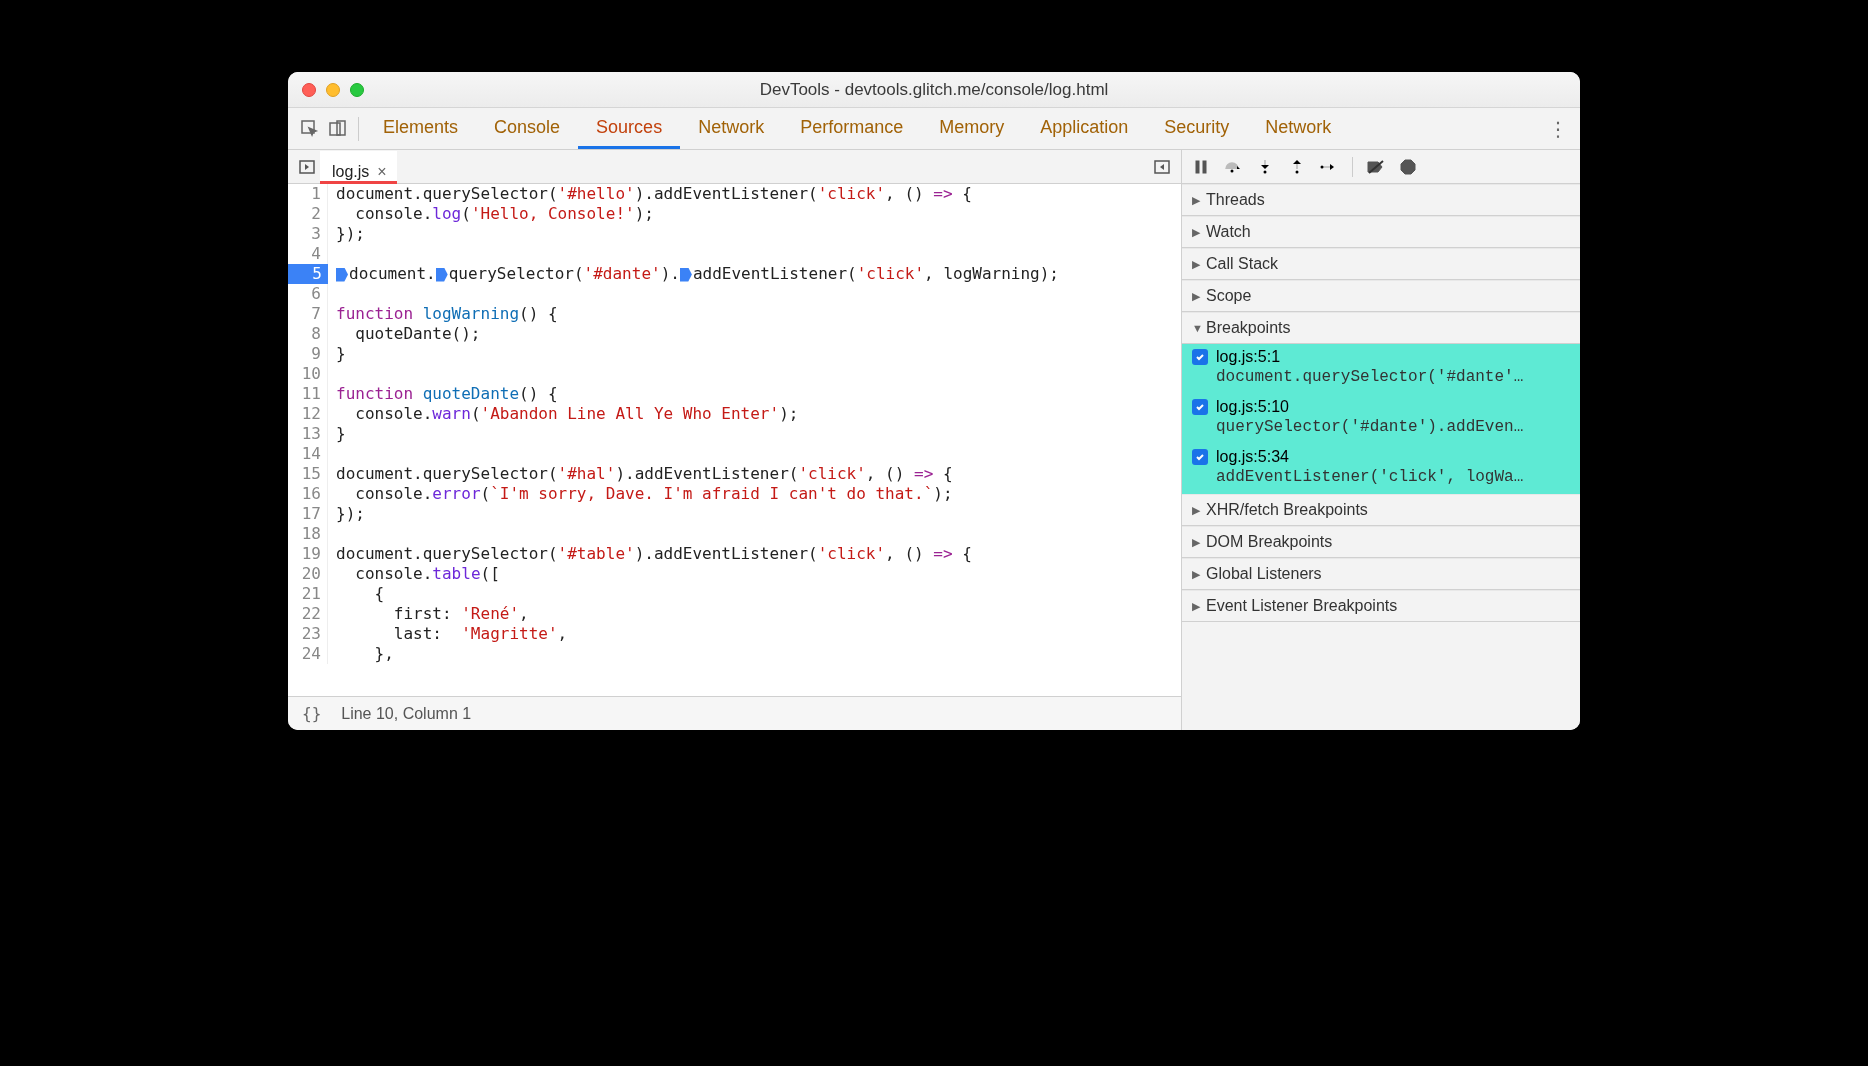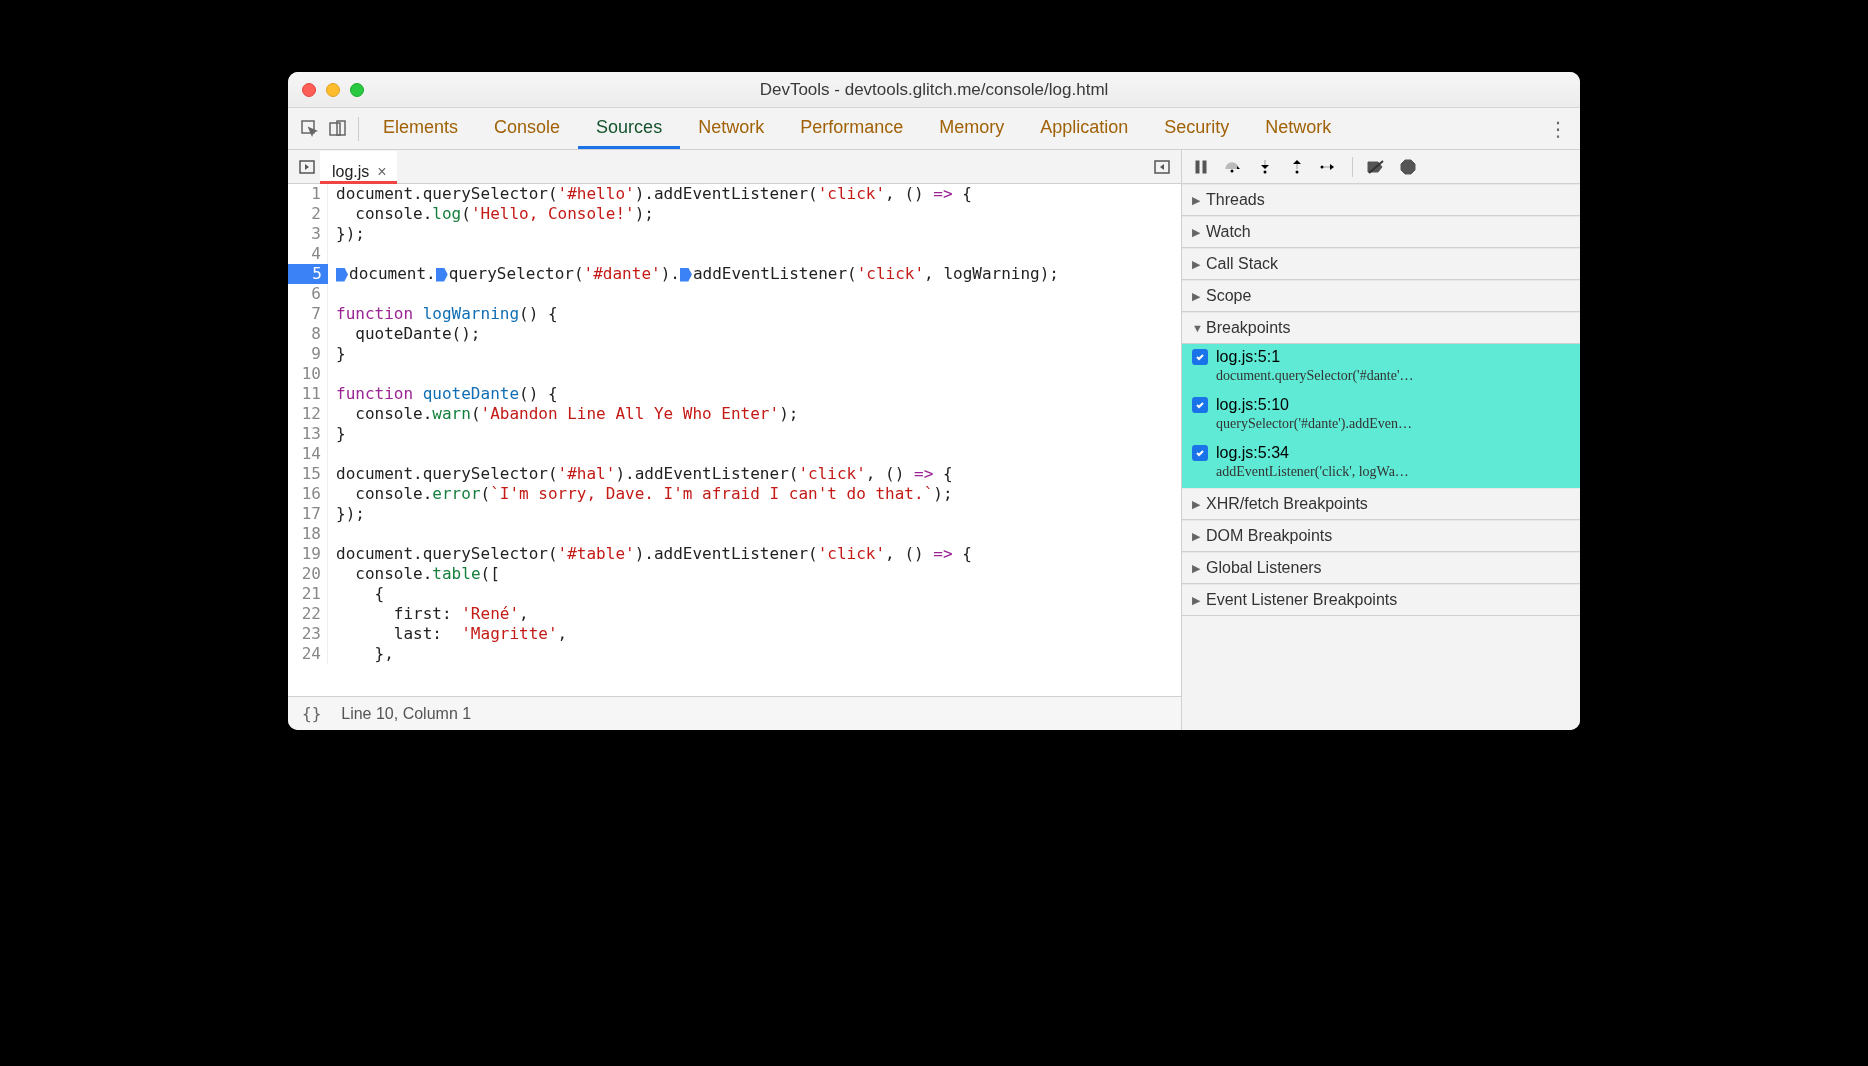--- a/index.html
+++ b/index.html
@@ -51,21 +51,21 @@
     width: 28px; height: 28px; display: flex; align-items: center; justify-content: center;
     color: #666; cursor: pointer;
   }
   .divider { width: 1px; height: 24px; background: #ccc; margin: 0 6px; }
   .tab {
     padding: 0 18px; height: 100%; display: flex; align-items: center;
     font-size: 18px; color: #a16207; cursor: pointer;
     border-bottom: 3px solid transparent;
     margin-bottom: -1px;
   }
-  .tab.active { color: #14532d; border-bottom-color: #1a73e8; }
+  .tab.active { color: #c2410c; border-bottom-color: #1a73e8; }
   .spacer { flex: 1; }
   .kebab { width: 28px; font-size: 20px; color: #666; cursor: pointer; text-align: center; }
 
   .main { display: flex; height: 580px; }
   .left { flex: 1; display: flex; flex-direction: column; border-right: 1px solid #d0d0d0; }
   .filebar {
     height: 34px; background: #f3f3f3; border-bottom: 1px solid #d0d0d0;
     display: flex; align-items: center; padding: 0 6px;
   }
   .filebar .ico { width: 26px; height: 26px; display: flex; align-items:center; justify-content:center; color:#555; cursor:pointer; }
@@ -80,21 +80,21 @@
   .line { display: flex; height: 20px; line-height: 20px; }
   .gutter {
     width: 40px; text-align: right; padding-right: 6px;
     color: #888; user-select: none; background: #fff; border-right: 1px solid #eee;
   }
   .line.bp .gutter { background: #3b82f6; color: #fff; border-right: none; }
   .srcline { padding-left: 8px; white-space: pre; color: #222; }
   .punct { color: #222; }
   .kw { color: #9b2393; }
   .str { color: #c41a16; }
-  .func { color: #15803d; }
+  .func { color: #6d28d9; }
   .ident { color: #222; }
   .decl { color: #0f6eb5; }
   .bp-marker {
     display: inline-block; width: 12px; height: 14px;
     background: #3b82f6; vertical-align: middle; margin-right: 1px;
     clip-path: polygon(0 0, 70% 0, 100% 50%, 70% 100%, 0 100%);
   }
 
   .statusbar {
     height: 34px; border-top: 1px solid #d0d0d0; background: #f6f6f6;
@@ -120,21 +120,21 @@
   .pane-head .tw { width: 14px; color: #666; font-size: 11px; }
   .pane-body { background: #5eead4; }
   .bp-item { padding: 4px 10px 2px 10px; }
   .bp-top { display: flex; align-items: center; gap: 8px; font-size: 16px; }
   .bp-top .chk {
     width: 16px; height: 16px; border-radius: 3px; background: #1a73e8;
     display: flex; align-items: center; justify-content: center; cursor: pointer;
   }
   .bp-top .chk svg { stroke: #fff; }
   .bp-code {
-    font-family: Liberation Serif, serif; font-size: 14px; color: #333;
+    font-family: Liberation Mono, monospace; font-size: 16px; color: #333;
     padding: 2px 0 6px 24px; white-space: nowrap; overflow: hidden; text-overflow: ellipsis;
   }
 </style>
 </head>
 <body>
 
 <div class="window">
   <div class="titlebar">
     <div class="traffic">
       <div class="tl red"></div>

